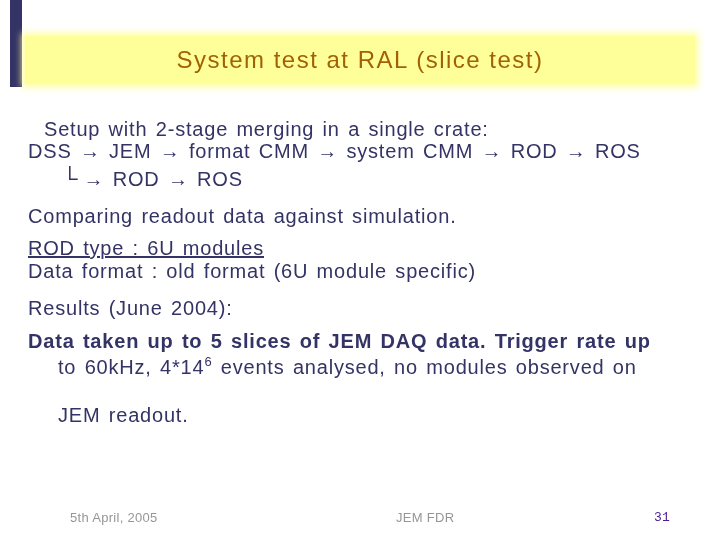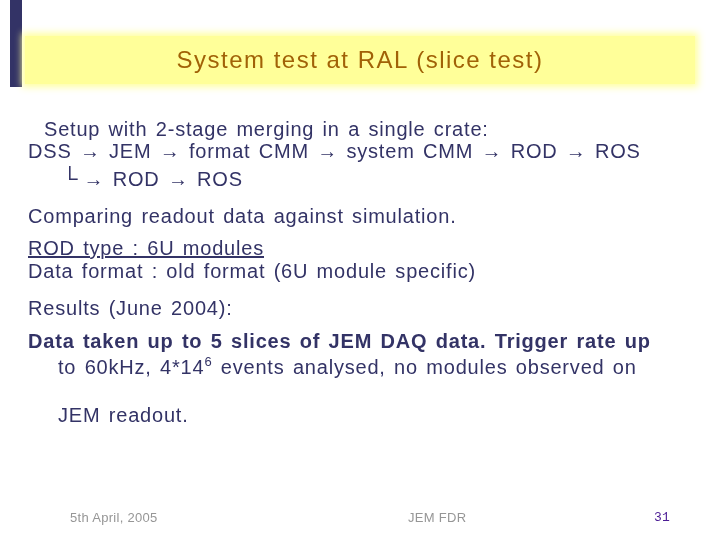--- a/index.html
+++ b/index.html
@@ -65,21 +65,21 @@
   }
   .footer-item {
     position: absolute;
     top: 510px;
     font-size: 13px;
     color: #969696;
     letter-spacing: 0.3px;
     white-space: nowrap;
   }
   .footer-date   { left: 38px; margin-left: 32px; }
-  .footer-center { left: 408px; }
+  .footer-center { left: 396px; }
   .footer-page   { left: 654px; color: #4c1d95; font-family: Liberation Mono, monospace; }
 </style>
 </head>
 <body>
 
 <div class="slide">
 
   <div class="edge-bar"></div>
 
   <div class="title-banner">

